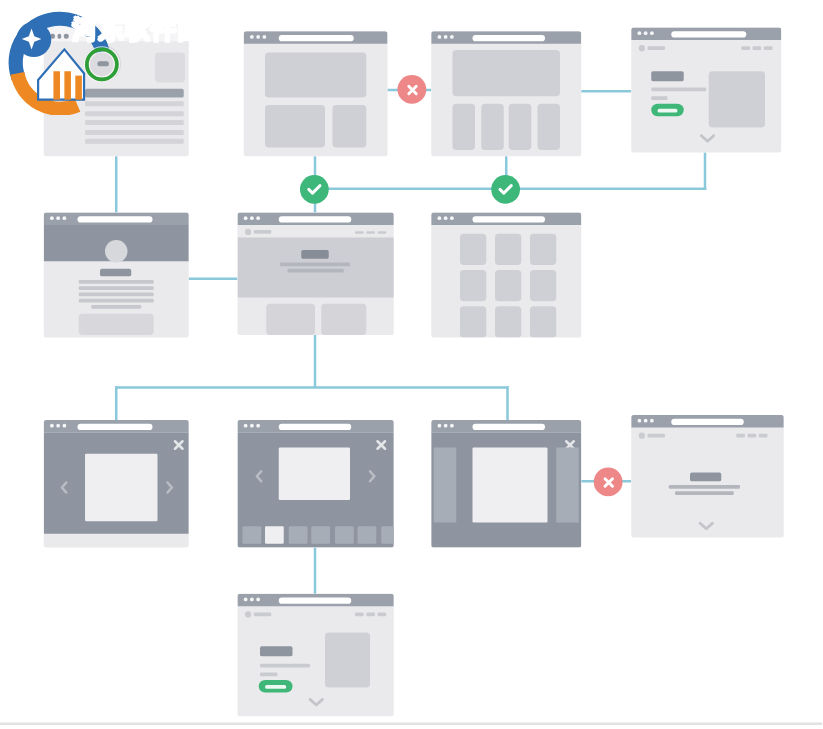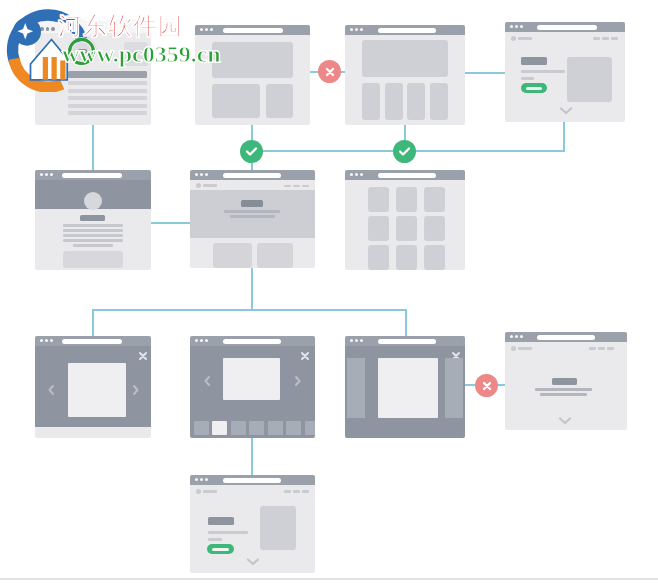--- a/index.html
+++ b/index.html
@@ -40,21 +40,21 @@
   .conn.v { width:2px; }
   .badge { position:absolute; width:23px; height:23px; border-radius:50%;
            display:flex; align-items:center; justify-content:center; }
   .badge.success { background:var(--success,#3eb77b); }
   .badge.error { background:var(--error,#ee8888); }
 
   .icon { position:absolute; display:block; }
 
   
   .wm { position:absolute; z-index:50; }
-  .wm-line1 { left:58px; top:10px; font-size:24px; font-weight:normal; letter-spacing:1px;
+  .wm-line1 { left:58px; top:10px; font-size:20px; font-weight:bold; letter-spacing:1px;
               color:var(--watermark-red,#dd3333);
               -webkit-text-stroke:1.2px #ffffff;
               text-shadow:-1px -1px 0 #fff, 1px -1px 0 #fff, -1px 1px 0 #fff, 1px 1px 0 #fff; }
   .wm-line2 { left:62px; top:41px; font-family:"Liberation Serif", serif; font-weight:bold; font-size:24px;
               color:var(--watermark-green,#2e9e36);
               -webkit-text-stroke:0.8px #ffffff;
               text-shadow:-1px 0 0 #fff, 1px 0 0 #fff, 0 -1px 0 #fff, 0 1px 0 #fff; }
   .wm-ring { left:68px; top:38px; width:27px; height:27px; border:3px solid var(--watermark-green,#2e9e36);
              border-radius:50%; box-shadow:0 0 0 1px rgba(255,255,255,.7), inset 0 0 0 1px rgba(255,255,255,.7); }
 
@@ -356,16 +356,15 @@
     <path d="M9 58 A40 40 0 0 0 64 87" stroke="#ee8822" stroke-width="13" fill="none"></path>
     <circle cx="24" cy="27" r="16" fill="#2e6fb5"></circle>
     <path d="M22 17 L24.5 24 L31 26.5 L24.5 29 L22 36 L19.5 29 L13 26.5 L19.5 24 Z" fill="#ffffff"></path>
     <path d="M28 64 L52 36 L70 58 L70 82 L28 82 Z" fill="#ffffff" stroke="#2e6fb5" stroke-width="2"></path>
     <rect x="42" y="56" width="6" height="26" fill="#ee8822"></rect>
     <rect x="52" y="56" width="6" height="26" fill="#ee8822"></rect>
     <rect x="62" y="60" width="6" height="22" fill="#ee8822"></rect>
   </svg>
   <div class="wm wm-ring"></div>
   <div class="wm wm-line1">河东软件园</div>
-  <div class="wm wm-line2">www.pc0359.cn</div>
 
   <div class="bottom-edge"></div>
 </div>
 
 </body></html>

